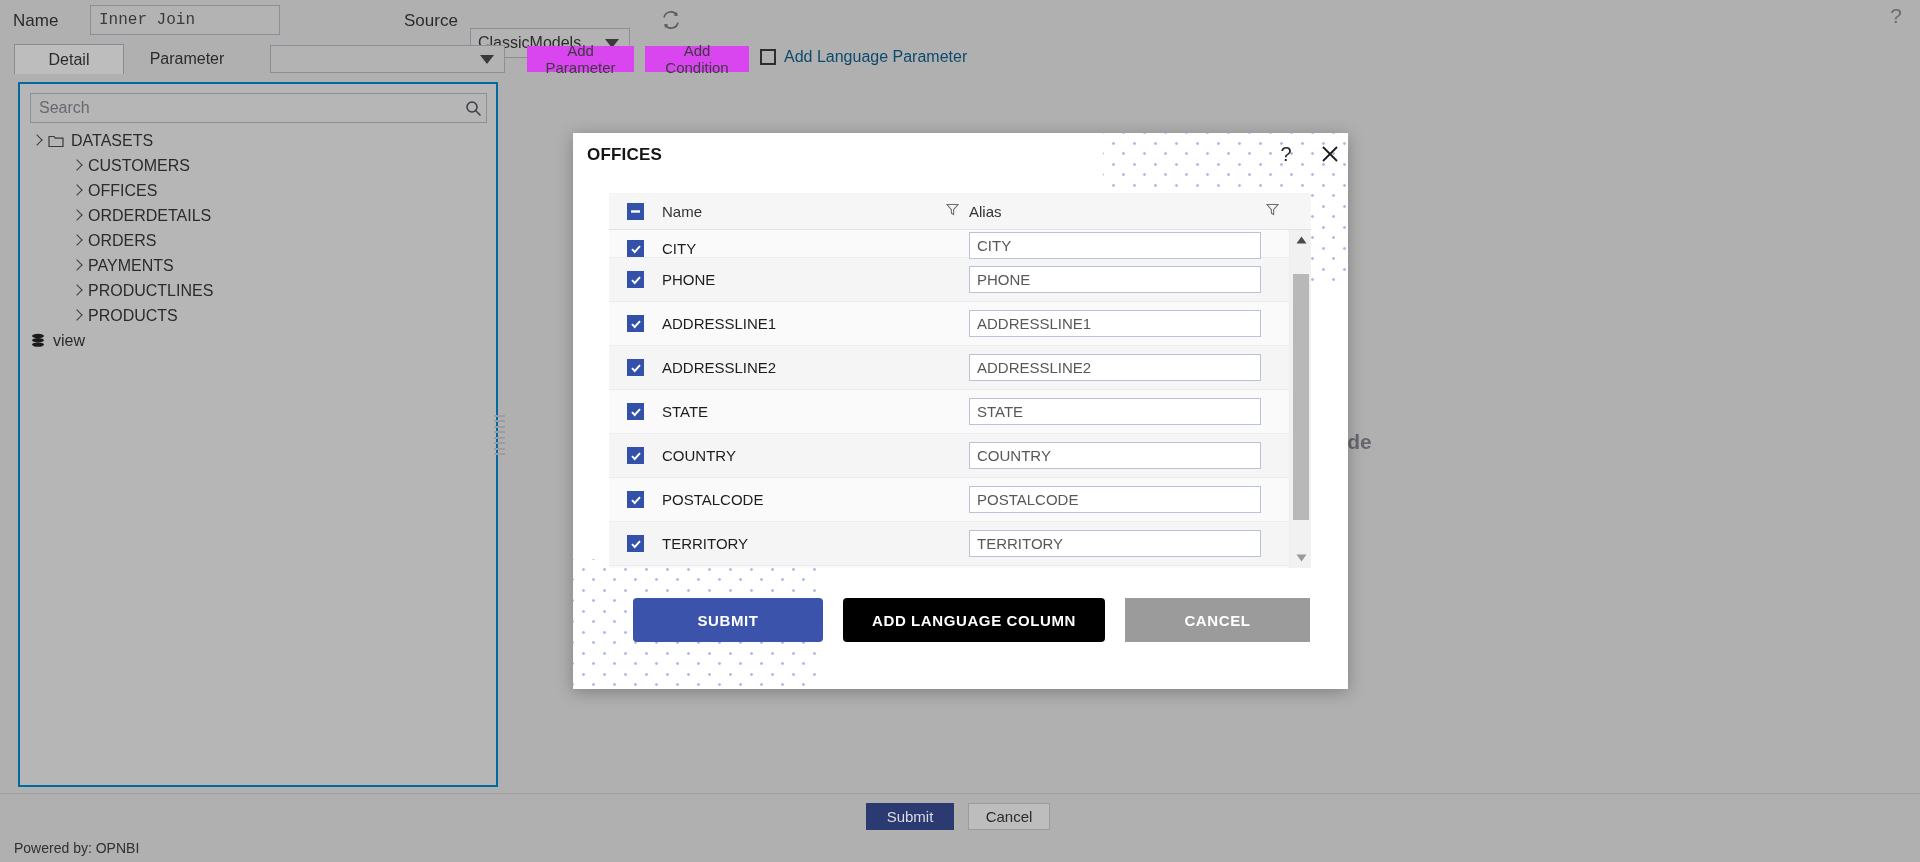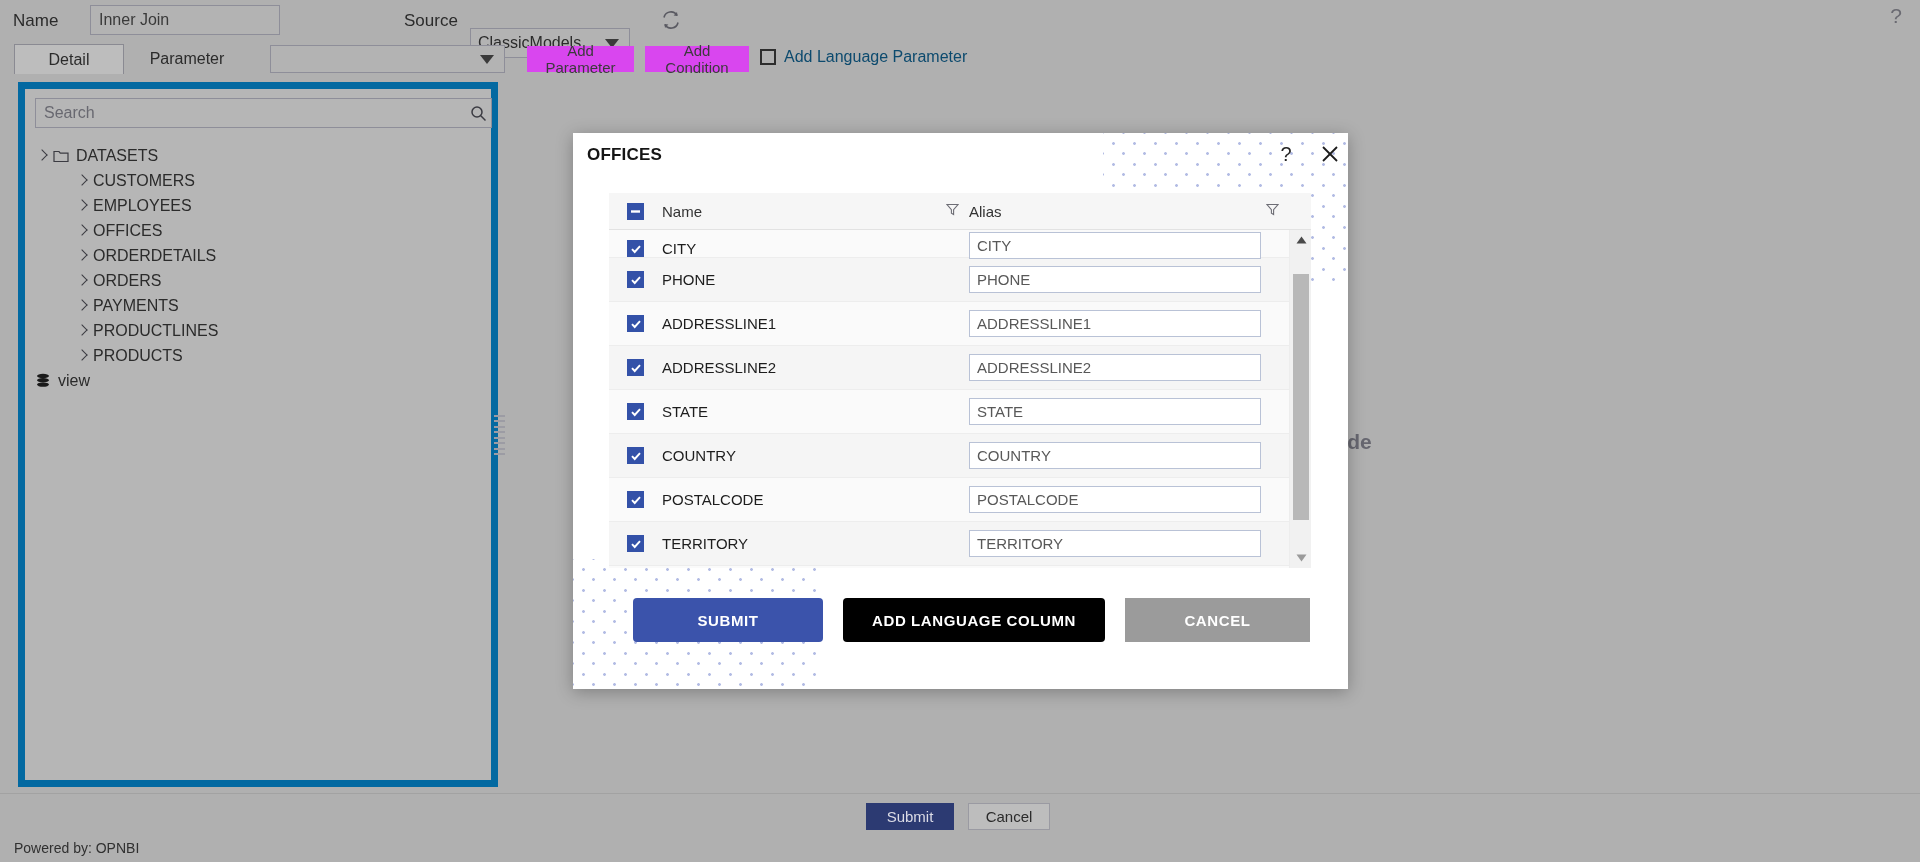--- a/index.html
+++ b/index.html
@@ -26,21 +26,21 @@
     position: absolute; left: 13px; top: 11px;
     font-size: 17px; color: #2b2b2b;
   }
   .name-input {
     position: absolute; left: 90px; top: 5px;
     width: 190px; height: 30px;
     background: #b3b3b3;
     border: 1px solid #8e8e99;
     padding: 0 8px;
     font-size: 16px; color: #3a3a3a;
-    font-family: Liberation Sans, sans-serif;
+    font-family: Liberation Mono, monospace;
     outline: none;
   }
   .lbl-source {
     position: absolute; left: 404px; top: 11px;
     font-size: 17px; color: #2b2b2b;
   }
   .source-select {
     position: absolute; left: 470px; top: 5px;
     width: 160px; height: 30px;
     background: #b3b3b3;
@@ -132,38 +132,38 @@
     width: 19px; height: 19px; border-radius: 50%;
     border: 2px solid #6d6d6d; background: #c1c1c1;
     cursor: pointer;
   }
 
   
   .leftpanel {
     position: absolute; left: 18px; top: 82px;
     width: 480px; height: 705px;
     background: #b6b6b6;
-    border: 7px solid #0369a1;
+    border: 2px solid #0369a1;
   }
   .search-box {
     position: absolute; left: 10px; top: 9px;
     width: 457px; height: 30px;
     background: #b6b6b6;
     border: 1px solid #8e8e99;
     display: flex; align-items: center;
   }
   .search-box input {
     flex: 1; border: none; background: transparent; outline: none;
     font-size: 16px; color: #3a3a3a; padding-left: 8px;
     font-family: "Liberation Sans", sans-serif;
   }
   .search-box input::placeholder { color: #686870; }
   .search-ico { width: 26px; display: flex; align-items: center; justify-content: center; cursor: pointer; }
 
-  .tree { position: absolute; left: 10px; top: 54px; right: 6px; }
+  .tree { position: absolute; left: 10px; top: 44px; right: 6px; }
   .tree-node {
     display: flex; align-items: center; height: 25px;
     font-size: 16px; color: #2b2b2b; cursor: pointer;
   }
   .tree-node.lvl2 { padding-left: 40px; }
   .arrow-r {
     width: 14px; height: 14px; margin-right: 4px;
     display: inline-block; position: relative; flex: none;
   }
   .arrow-r::before {
@@ -432,24 +432,20 @@
           <span class="tree-ico">
             <svg width="16" height="14" viewBox="0 0 16 14">
               <path d="M1 2.5 h5 l1.3 1.6 H15 v8.4 H1 Z" fill="none" stroke="#3b3b42" stroke-width="1.2"></path>
             </svg>
           </span>
           <span class="tree-label">DATASETS</span>
         </div>
         <div class="tree-node lvl2">
           <span class="arrow-r"></span>
           <span class="tree-label">CUSTOMERS</span>
-        </div>
-        <div class="tree-node lvl2">
-          <span class="arrow-r"></span>
-          <span class="tree-label">EMPLOYEES</span>
         </div>
         <div class="tree-node lvl2">
           <span class="arrow-r"></span>
           <span class="tree-label">OFFICES</span>
         </div>
         <div class="tree-node lvl2">
           <span class="arrow-r"></span>
           <span class="tree-label">ORDERDETAILS</span>
         </div>
         <div class="tree-node lvl2">

